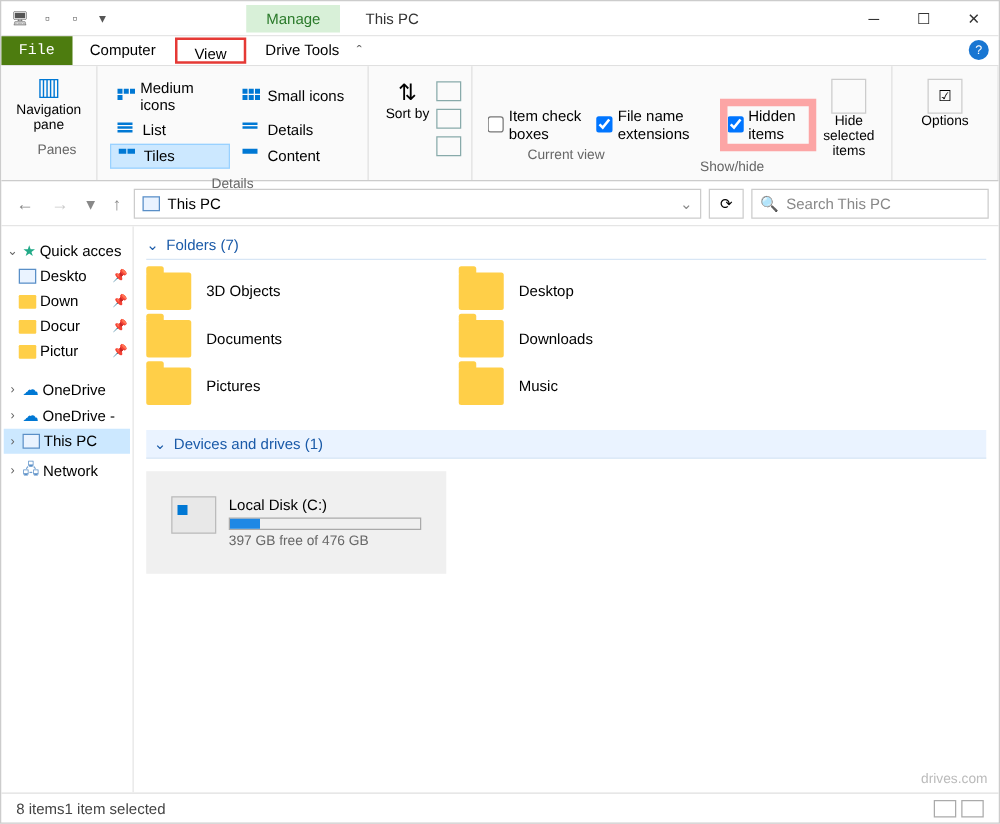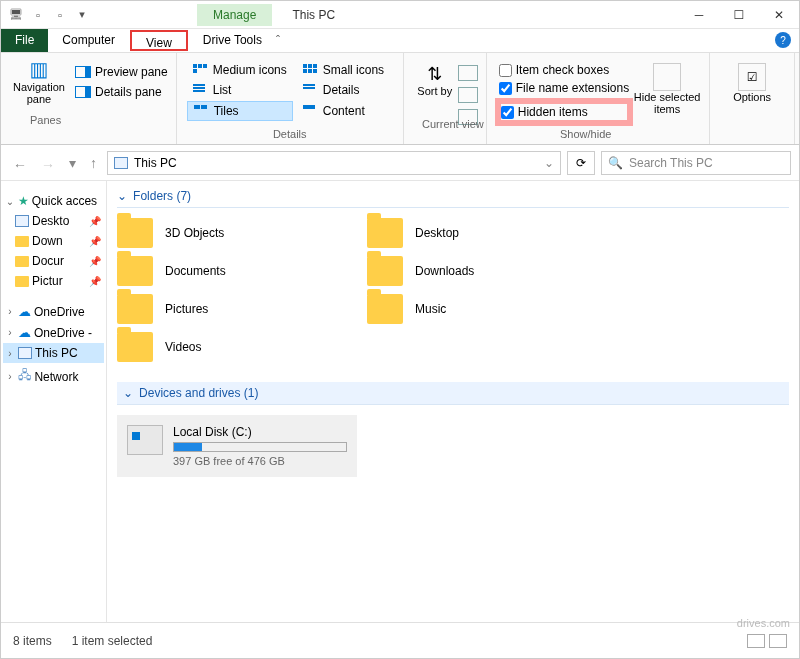--- a/index.html
+++ b/index.html
@@ -6,21 +6,21 @@
 body { width: 800px; height: 659px; background: #fff; border: 1px solid #ccc; display: flex; flex-direction: column; overflow: hidden; }
 .titlebar { height: 28px; display: flex; align-items: center; border-bottom: 1px solid #e5e5e5; }
 .qat { display: flex; gap: 4px; padding: 0 6px; align-items: center; }
 .qat .ico { width: 18px; height: 18px; display: flex; align-items: center; justify-content: center; font-size: 11px; color: #555; }
 .tab-manage { background: #d8f0d8; padding: 4px 16px; margin-left: 100px; color: #2a7a2a; }
 .title-text { margin-left: 20px; color: #333; }
 .winctrls { margin-left: auto; display: flex; }
 .winctrls > div { width: 40px; height: 27px; display: flex; align-items: center; justify-content: center; color: #333; }
 .tabs { height: 24px; display: flex; align-items: stretch; border-bottom: 1px solid #e0e0e0; }
 .tab { padding: 4px 14px; cursor: pointer; }
-.tab-file { background: #14532d; color: #fff; }
+.tab-file { background: #4d7c0f; color: #fff; font-family: Liberation Mono, monospace; }
 .tab-view { border: 2px solid #e53935; margin: 1px; }
 .help-icon { margin-left: auto; width: 16px; height: 16px; border-radius: 50%; background: #1976d2; color: #fff; display: flex; align-items: center; justify-content: center; margin-right: 8px; margin-top: 3px; font-size: 10px; }
 .chev { margin-right: 6px; color: #666; align-self: center; }
 
 .ribbon { height: 92px; display: flex; border-bottom: 1px solid #ccc; background: #fafafa; }
 .group { border-right: 1px solid #e0e0e0; padding: 4px 8px 2px; display: flex; flex-direction: column; }
 .group-label { text-align: center; color: #666; font-size: 11px; margin-top: auto; padding: 2px 0; }
 .nav-pane { display: flex; flex-direction: column; align-items: center; width: 60px; }
 .nav-pane .big { font-size: 20px; color: #0078d4; }
 .panes-right { display: flex; flex-direction: column; gap: 6px; padding-top: 8px; }
@@ -31,21 +31,21 @@
 .layout-grid { display: grid; grid-template-columns: auto auto; gap: 2px 4px; padding: 4px 2px; }
 .lbtn { display: flex; align-items: center; gap: 4px; padding: 2px 6px; min-width: 96px; }
 .lbtn.sel { background: #cce8ff; border: 1px solid #99d1ff; }
 .lbtn .i { width: 16px; height: 12px; display: flex; flex-wrap: wrap; gap: 1px; align-content: flex-start; }
 .lbtn .i span { width: 4px; height: 4px; background: #0078d4; }
 
 .sort-col { display: flex; flex-direction: column; align-items: center; width: 46px; padding-top: 6px; }
 .tiny-icons { display: flex; flex-direction: column; gap: 6px; padding-top: 8px; }
 .ti { width: 20px; height: 16px; border: 1px solid #8aa; position: relative; }
 
-.checks { display: flex; flex-direction: column; gap: 4px; padding: 6px 4px; }
+.checks { display: flex; flex-direction: row; gap: 4px; padding: 6px 4px; align-items: center; }
 .chk { display: flex; align-items: center; gap: 4px; }
 .chk input { width: 13px; height: 13px; }
 .hidden-box { border: 6px solid #fca5a5; padding: 1px 0; margin: -1px -4px; }
 
 .hide-sel, .opts { display: flex; flex-direction: column; align-items: center; width: 68px; padding-top: 6px; }
 .hide-sel .i, .opts .i { width: 28px; height: 28px; border: 1px solid #ccc; }
 .sort-col .i { font-size: 18px; }
 
 .addr { height: 36px; display: flex; align-items: center; gap: 6px; padding: 0 8px; border-bottom: 1px solid #e5e5e5; }
 .nav-arr { color: #888; font-size: 14px; padding: 2px 4px; }
@@ -64,29 +64,29 @@
 .cloud { color: #0078d4; font-size: 13px; }
 .pin { color: #888; font-size: 10px; margin-left: auto; }
 
 .content { flex: 1; padding: 0 10px 10px; overflow: auto; }
 .grp-hdr { display: flex; align-items: center; gap: 6px; color: #1a5aa8; padding: 8px 0 4px; border-bottom: 1px solid #d8e6f5; margin-bottom: 10px; }
 .grp-hdr .car { color: #1a5aa8; }
 .grid { display: grid; grid-template-columns: 240px 240px; gap: 8px 10px; }
 .item { display: flex; align-items: center; gap: 12px; }
 .folder-ico { width: 36px; height: 30px; background: #ffcf48; border-radius: 2px; position: relative; }
 .folder-ico::before { content:''; position:absolute; top:-5px; left:0; width:14px; height:6px; background:#ffcf48; border-radius: 2px 2px 0 0; }
-.drive { display: flex; gap: 10px; padding: 10px; background: #f0f0f0; width: 240px; }
+.drive { display: flex; gap: 10px; padding: 20px; background: #f0f0f0; width: 240px; }
 .drive-ico { width: 36px; height: 30px; background: #e8e8e8; border: 1px solid #bbb; position: relative; }
 .drive-ico::after { content:''; position:absolute; left:4px; top:6px; width:8px; height:8px; background:#0078d4; }
 .drive-info { flex:1; }
 .bar { height: 10px; border: 1px solid #aaa; margin: 3px 0; }
 .bar > div { height: 100%; background: #1e88e5; width: 16%; }
 .free { color: #666; font-size: 11px; }
 
-.status { height: 36px; border-top: 1px solid #e0e0e0; display: flex; align-items: center; padding: 0 12px; gap: 20px; color: #444; }
+.status { height: 24px; border-top: 1px solid #e0e0e0; display: flex; align-items: center; padding: 0 12px; color: #444; }
 .status .right { margin-left: auto; display: flex; gap: 4px; }
 .status .vb { width: 18px; height: 14px; border: 1px solid #aaa; }
 .watermark { position: absolute; right: 10px; bottom: 30px; color: #bbb; font-size: 11px; }
 </style>
 </head>
 <body>
 
 <div class="titlebar">
   <div class="qat">
     <div class="ico">🖥</div>
@@ -110,30 +110,20 @@
   <div class="tab">Drive Tools</div>
   <div class="chev">ˆ</div>
   <div class="help-icon">?</div>
 </div>
 
 <div class="ribbon">
   <div class="group" style="flex-direction:row;gap:6px;">
     <div class="nav-pane">
       <div class="big">▥</div>
       <div style="text-align:center;font-size:11px;line-height:12px;">Navigation pane</div>
-    </div>
-    <div class="panes-right">
-      <div class="pane-btn">
-          <div class="i"></div>
-          <span>Preview pane</span>
-        </div>
-      <div class="pane-btn">
-          <div class="i"></div>
-          <span>Details pane</span>
-        </div>
     </div>
     <div class="group-label" style="position:absolute;left:30px;top:112px;">Panes</div>
   </div>
   <div class="group">
     <div class="layout-grid">
       <div class="lbtn">
           <div class="i">
             <span></span>
             <span></span>
             <span></span>
@@ -314,24 +304,20 @@
           <span>Downloads</span>
         </div>
       <div class="item">
           <div class="folder-ico"></div>
           <span>Pictures</span>
         </div>
       <div class="item">
           <div class="folder-ico"></div>
           <span>Music</span>
         </div>
-      <div class="item">
-          <div class="folder-ico"></div>
-          <span>Videos</span>
-        </div>
     </div>
     <div class="grp-hdr" style="margin-top:20px;background:#eaf3ff;padding:4px 6px;">
         <span class="car">⌄</span>
         <span>Devices and drives (1)</span>
       </div>
     <div class="drive">
       <div class="drive-ico"></div>
       <div class="drive-info">
         <div>Local Disk (C:)</div>
         <div class="bar">

